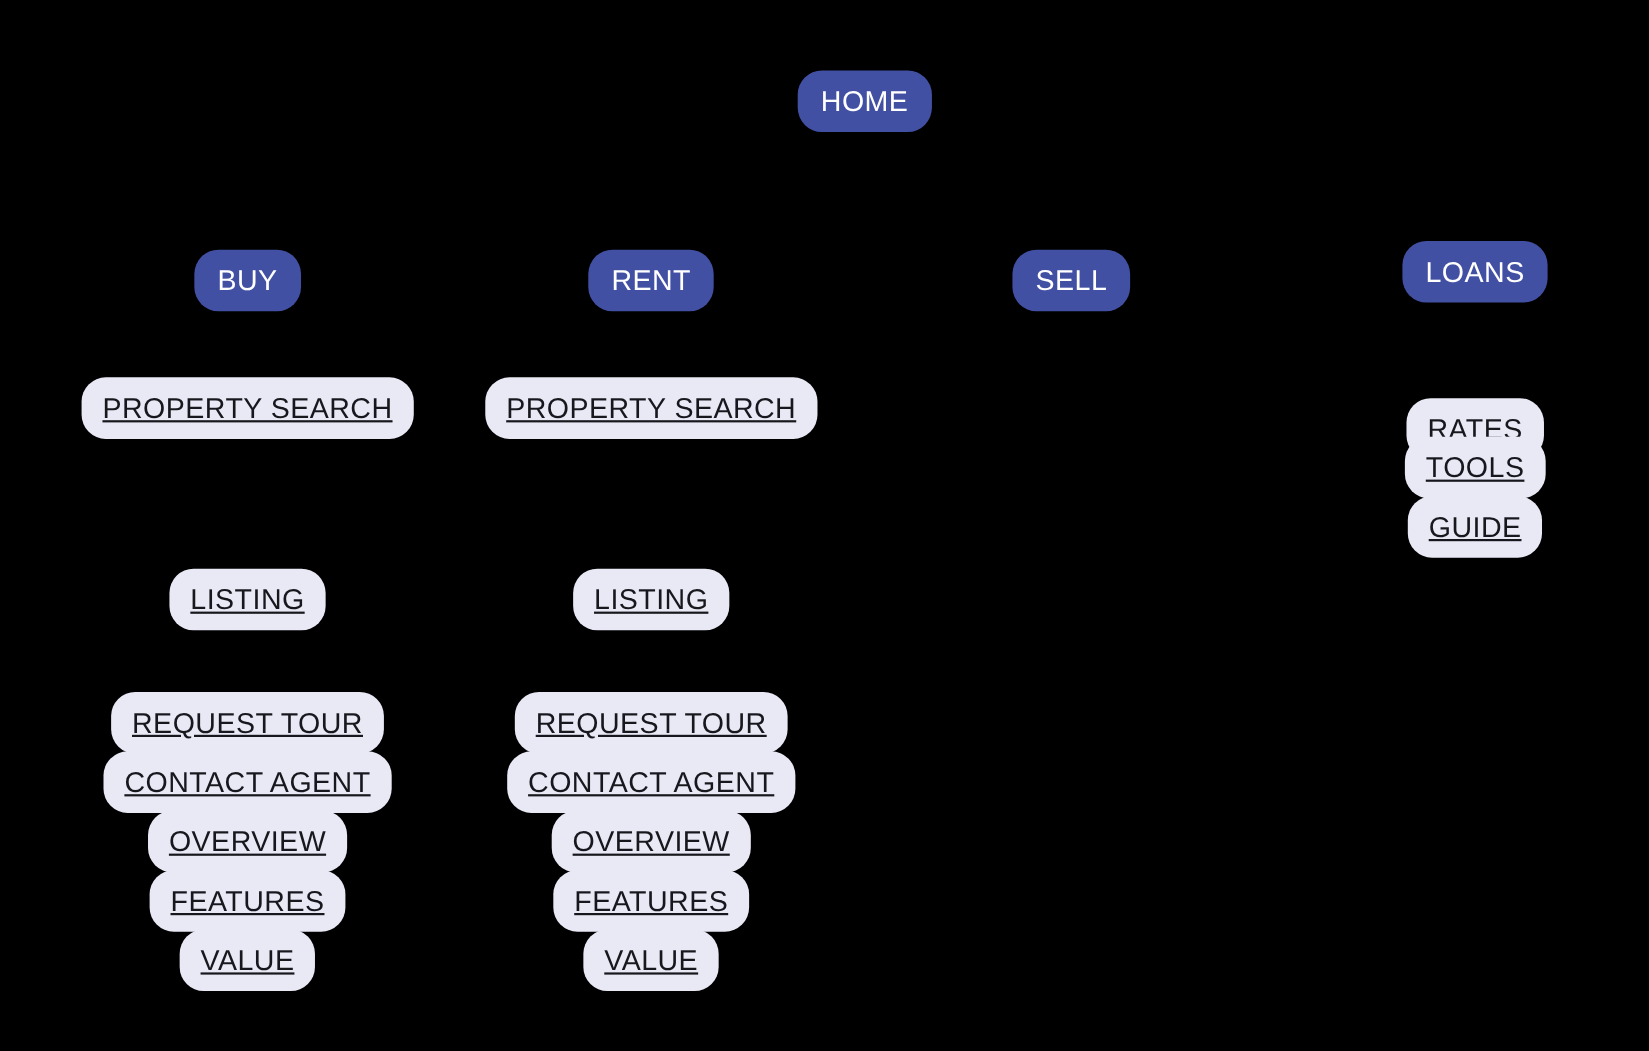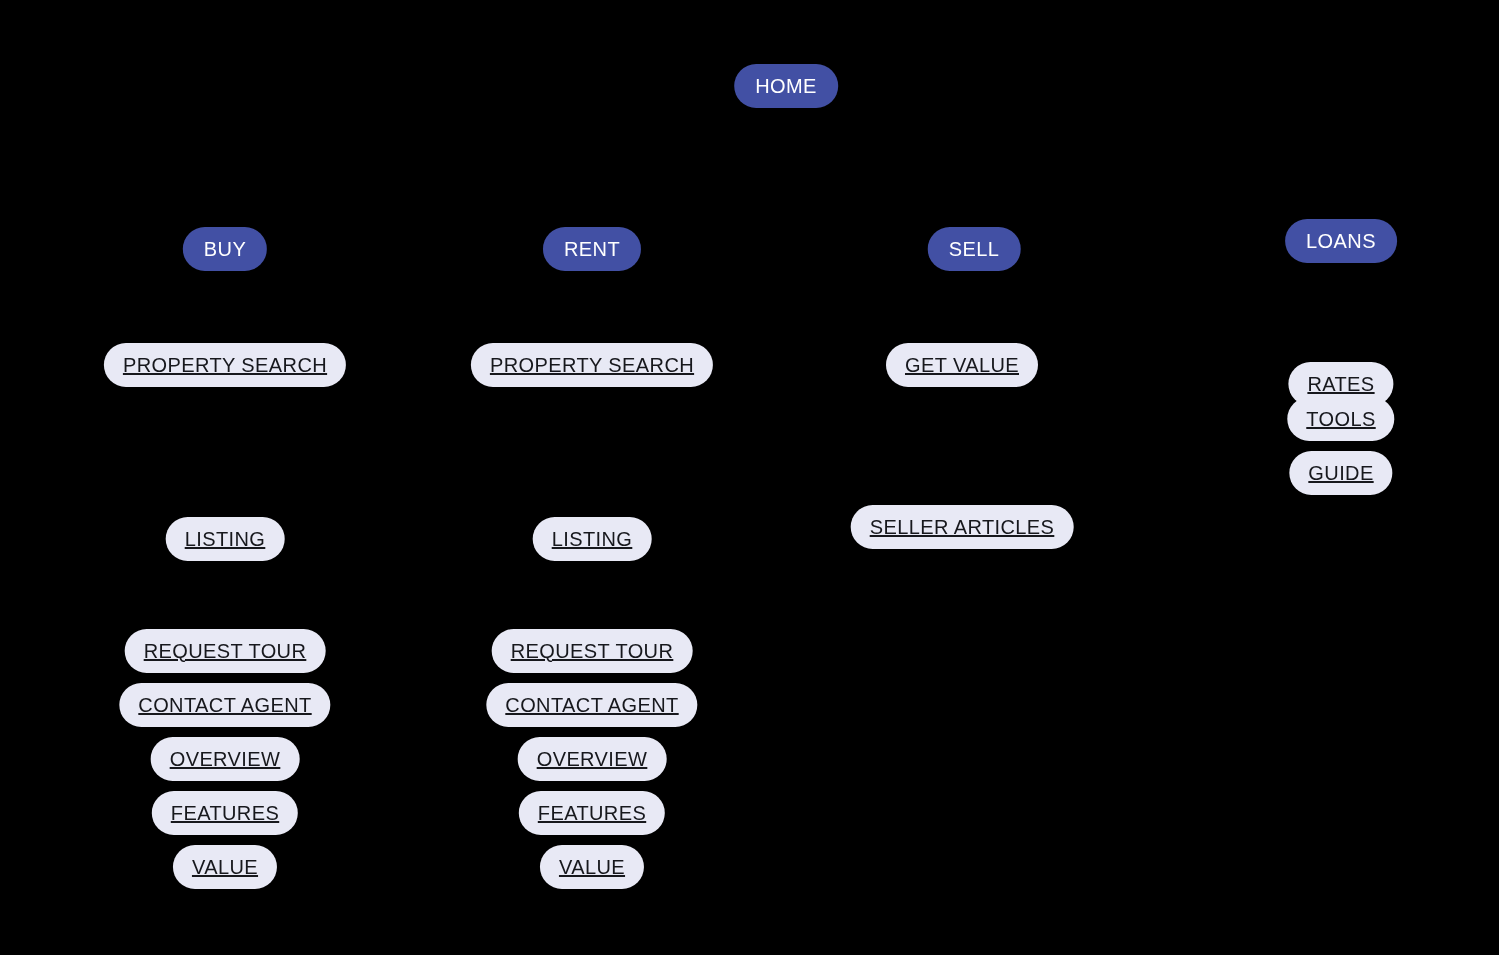--- a/index.html
+++ b/index.html
@@ -11,27 +11,27 @@
     position: relative;
     width: 1499px;
     height: 955px;
     background: var(--background, #000000);
     overflow: hidden;
     font-family: "Liberation Sans", "DejaVu Sans", sans-serif;
   }
   .pill {
     position: absolute;
     transform: translateX(-50%);
-    height: 44px;
+    height: 56px;
     display: inline-flex;
     align-items: center;
     justify-content: center;
     padding: 0 19px;
     border-radius: 22px;
-    font-size: 20px;
+    font-size: 26px;
     letter-spacing: 0.4px;
     white-space: nowrap;
     box-sizing: border-box;
   }
   .pill.primary {
     background: var(--node-primary-bg, #4250A4);
     color: var(--node-primary-text, #FFFFFF);
     padding: 0 21px;
   }
   .pill.secondary {
@@ -61,20 +61,18 @@
   <div class="pill secondary" style="left:225px; top:845px">VALUE</div>
 
   <div class="pill secondary" style="left:592px; top:343px">PROPERTY SEARCH</div>
   <div class="pill secondary" style="left:592px; top:517px">LISTING</div>
   <div class="pill secondary" style="left:592px; top:629px">REQUEST TOUR</div>
   <div class="pill secondary" style="left:592px; top:683px">CONTACT AGENT</div>
   <div class="pill secondary" style="left:592px; top:737px">OVERVIEW</div>
   <div class="pill secondary" style="left:592px; top:791px">FEATURES</div>
   <div class="pill secondary" style="left:592px; top:845px">VALUE</div>
 
-  <div class="pill secondary" style="left:962px; top:343px">GET VALUE</div>
-  <div class="pill secondary" style="left:962px; top:505px">SELLER ARTICLES</div>
 
   <div class="pill secondary" style="left:1341px; top:362px">RATES</div>
   <div class="pill secondary" style="left:1341px; top:397px">TOOLS</div>
   <div class="pill secondary" style="left:1341px; top:451px">GUIDE</div>
 
 </div>
 
 </body></html>

